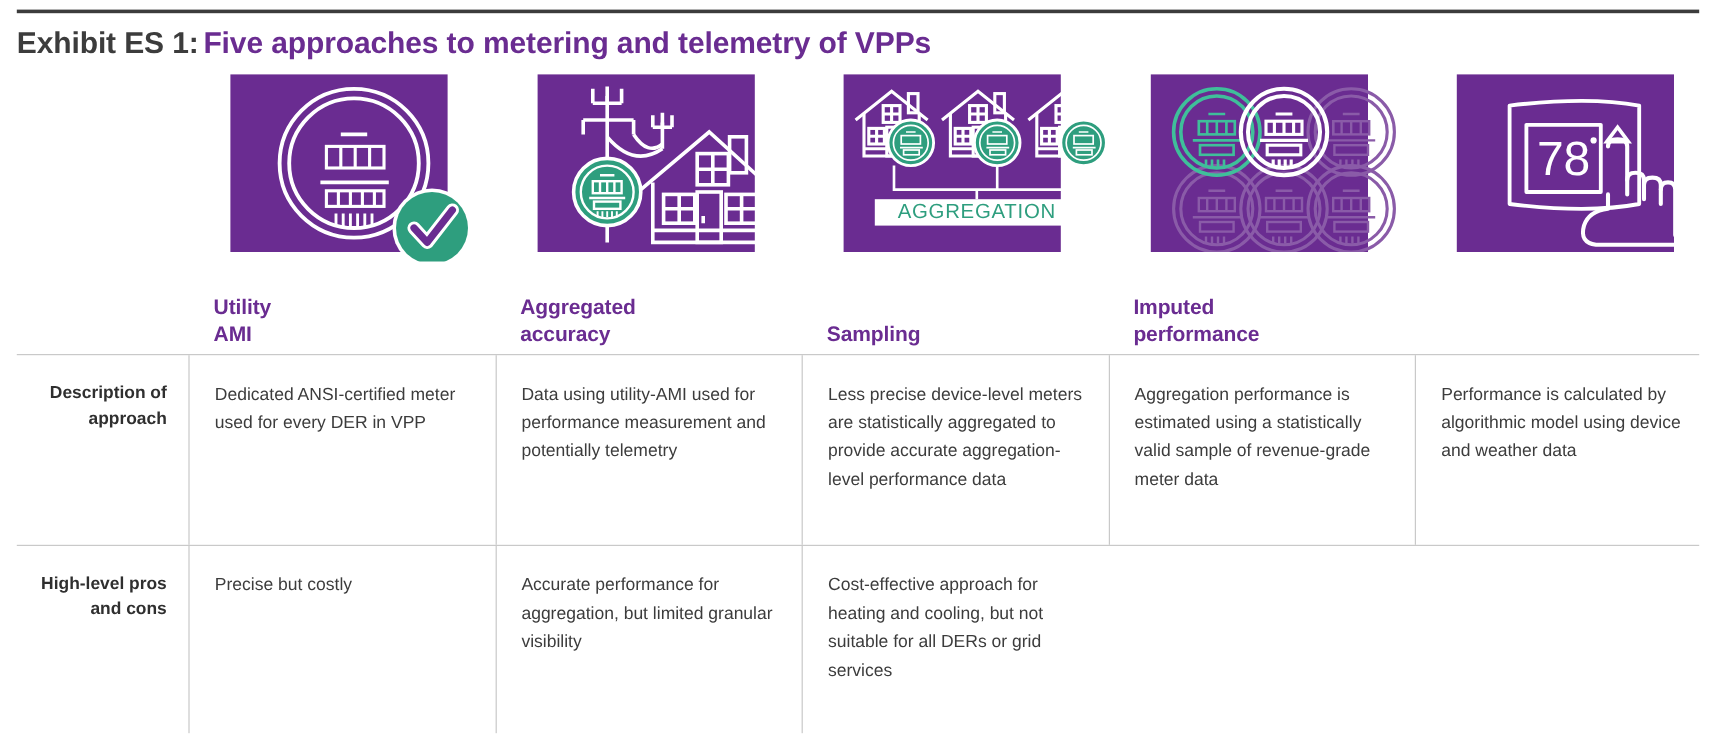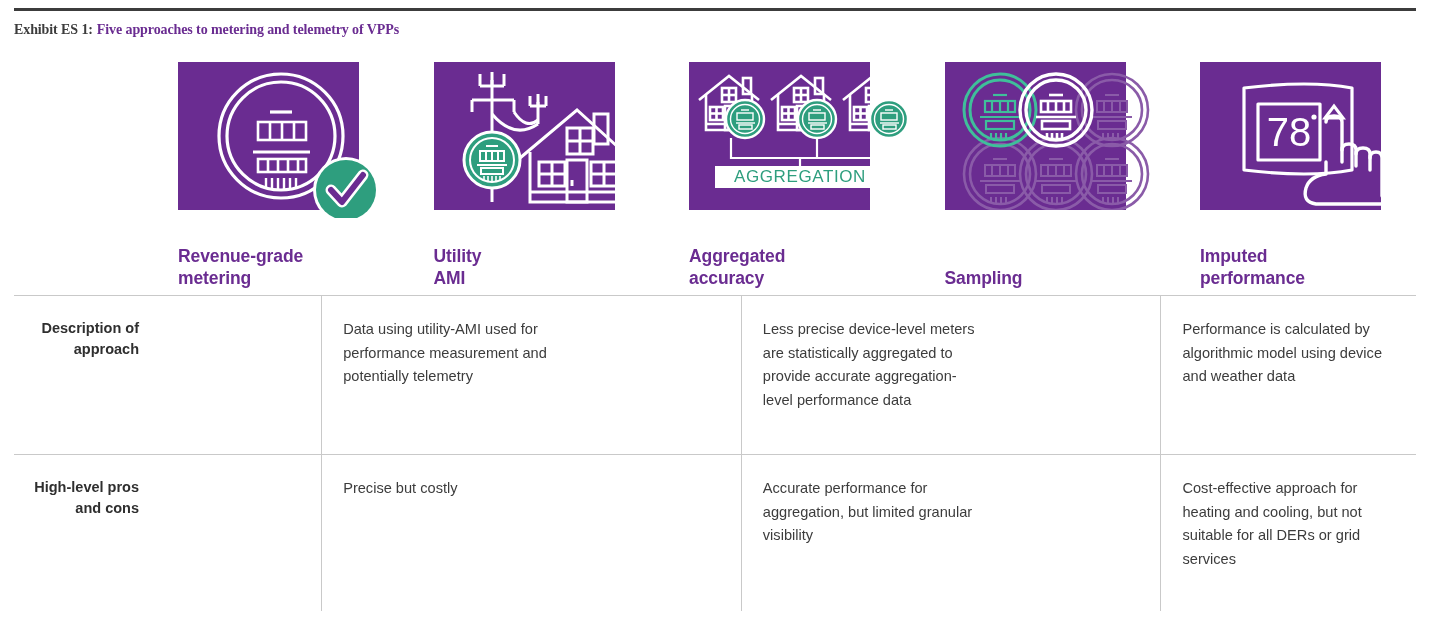--- a/index.html
+++ b/index.html
@@ -30,25 +30,24 @@
     width: 1402px;
     height: 3px;
     background: #3c3c3c;
   }
 
   
   .title {
     position: absolute;
     left: 14px;
     top: 22px;
-    font-size: 14px;
+    font-size: 25px;
     font-weight: bold;
     letter-spacing: -0.1px;
     white-space: nowrap;
-    font-family: Liberation Serif, serif;
   }
   .title .t-prefix { color: #3c3c3c; }
   .title .t-main   { color: #6A2C91; margin-left: 4px; }
 
   
   .grid {
     position: absolute;
     left: 14px;
     top: 62px;
     width: 1402px;
@@ -77,20 +76,21 @@
 
   
   .row-icons { height: 148px; }
   .row-icons .col { padding-left: 21px; padding-right: 16px; }
   .tile {
     width: 181px;
     height: 148px;
     background: #6A2C91;
     position: relative;
     overflow: visible;
+    margin-left: 14px;
   }
   .tile svg { display: block; }
 
   
   .row-heads { height: 85px; }
   .row-heads .col {
     border-left: none;
     display: flex;
     align-items: flex-end;
     padding-bottom: 6px;
@@ -102,21 +102,21 @@
     line-height: 1.22;
     letter-spacing: -0.1px;
   }
 
   
   .rule {
     height: 1px;
     background: #c9c9c9;
     width: 100%;
   }
-  .row-body { min-height: 158px; justify-content: space-between; }
+  .row-body { min-height: 158px; }
   .row-body .col-label {
     text-align: right;
     font-weight: bold;
     font-size: 14.5px;
     line-height: 1.45;
     color: #2f2f2f;
     padding-top: 22px;
     padding-right: 18px;
   }
   .row-body .col {
@@ -462,26 +462,20 @@
               <path d="M126 100 L126 112 Q110 114 106 126 Q102 140 116 142 L182 142"></path>
             </g>
           </svg>
         </div>
       </div>
     </div>
 
     <div class="row row-heads">
       <div class="col-label"></div>
 
-      <div class="col">
-        <div class="head-text">
-          <span>Revenue-grade</span><br>
-          <span>metering</span>
-        </div>
-      </div>
 
       <div class="col">
         <div class="head-text">
           <span>Utility</span><br>
           <span>AMI</span>
         </div>
       </div>
 
       <div class="col">
         <div class="head-text">
@@ -504,22 +498,24 @@
       </div>
     </div>
 
     <div class="rule"></div>
 
     <div class="row row-body">
       <div class="col-label">
         <span>Description of</span><br>
         <span>approach</span>
       </div>
+      <div class="col">Dedicated ANSI-certified meter used for every DER in VPP</div>
       <div class="col">Data using utility-AMI used for performance measurement and potentially telemetry</div>
       <div class="col">Less precise device-level meters are statistically aggregated to provide accurate aggregation-level performance data</div>
+      <div class="col">Aggregation performance is estimated using a statistically valid sample of revenue-grade meter data</div>
       <div class="col">Performance is calculated by algorithmic model using device and weather data</div>
     </div>
 
     <div class="rule"></div>
 
     <div class="row row-body last">
       <div class="col-label">
         <span>High-level pros</span><br>
         <span>and cons</span>
       </div>

